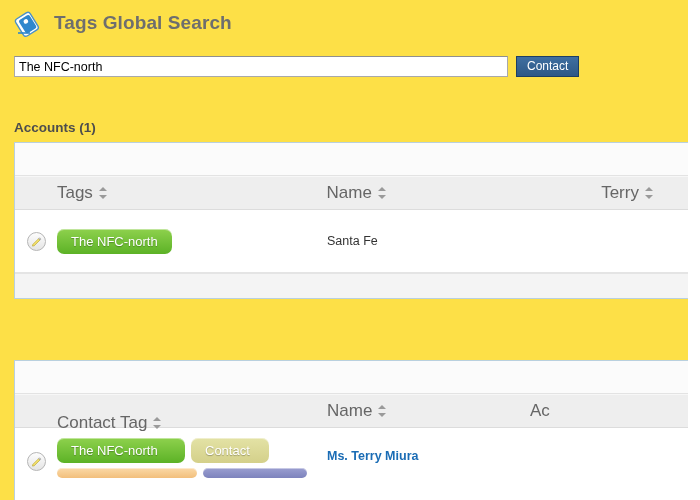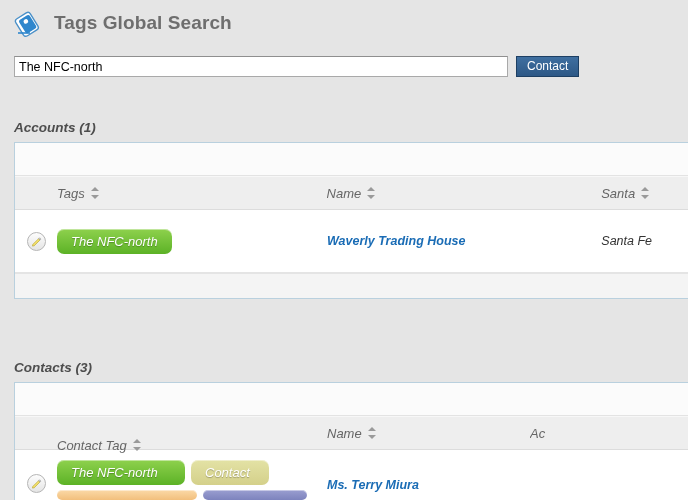--- a/index.html
+++ b/index.html
@@ -10,21 +10,21 @@
     overflow: hidden;
     background: #ffffff;
     font-family: "Liberation Sans", sans-serif;
   }
 
   #page {
     position: relative;
     width: 688px;
     height: 500px;
     overflow: hidden;
-    background: #e5e5e5;
+    background: #fde047;
   }
 
   
   .page-header {
     display: flex;
     align-items: center;
     padding: 6px 0 0 12px;
     height: 40px;
     box-sizing: border-box;
   }
@@ -82,21 +82,20 @@
     padding: 0 10px;
     cursor: pointer;
     border-radius: 0;
   }
 
   
   .section {
     position: absolute;
     left: 0;
     right: 16px;
-    font-style: italic;
   }
   .section-title {
     font-size: 13.5px;
     font-weight: bold;
     color: #4d4d4d;
     margin: 0 0 7px 14px;
   }
 
   .result-table {
     margin-left: 14px;
@@ -116,21 +115,21 @@
     display: flex;
     height: 32px;
     align-items: center;
     background: #eeeeee;
     border-bottom: 1px solid #dcdcdc;
     border-top: 1px solid #f7f7f7;
   }
   .th {
     display: flex;
     align-items: center;
-    font-size: 13px;
+    font-size: 17px;
     color: #666666;
     box-sizing: border-box;
     white-space: nowrap;
     overflow: hidden;
     cursor: pointer;
   }
   .th-label { margin-right: 6px; }
 
   .sort-icon {
     display: inline-block;
@@ -269,49 +268,45 @@
         <div class="th" style="width:42px;"></div>
         <div class="th" style="width:270px;">
           <span class="th-label">Tags</span>
           <span class="sort-icon"></span>
         </div>
         <div class="th" style="width:275px;">
           <span class="th-label">Name</span>
           <span class="sort-icon"></span>
         </div>
         <div class="th" style="width:113px;">
-          <span class="th-label">Santa</span>
+          <span class="th-label">Terry</span>
           <span class="sort-icon"></span>
         </div>
       </div>
 
       <div class="table-row" style="height:63px;">
         <div class="td cell-edit">
           <span class="edit-icon">
             <svg width="11" height="11" viewBox="0 0 12 12">
               <path d="M2 9.2 L8.3 2.9 L9.8 4.4 L3.5 10.7 L1.6 11 z" fill="#f2e06a" stroke="#b9a42c" stroke-width="0.7"></path>
               <path d="M8.3 2.9 L9.3 1.9 L10.8 3.4 L9.8 4.4 z" fill="#cfcfcf" stroke="#8f8f8f" stroke-width="0.6"></path>
             </svg>
           </span>
         </div>
         <div class="td cell-tags" style="width:270px;">
           <span class="tag-pill tag-green">The NFC-north</span>
         </div>
-        <div class="td" style="width:275px;">
-          <a class="link">Waverly Trading House</a>
-        </div>
         <div class="td plain" style="width:113px;">Santa Fe</div>
       </div>
 
       <div class="table-footer"></div>
     </div>
   </div>
 
   <div class="section" style="top:360px;">
-    <div class="section-title">Contacts (3)</div>
 
     <div class="result-table" style="width:700px;">
       <div class="table-toolbar"></div>
 
       <div class="table-head">
         <div class="th" style="width:42px;"></div>
         <div class="th" style="width:270px;margin-top:24px;">
           <span class="th-label">Contact Tag</span>
           <span class="sort-icon"></span>
         </div>
@@ -332,21 +327,21 @@
               <path d="M8.3 2.9 L9.3 1.9 L10.8 3.4 L9.8 4.4 z" fill="#cfcfcf" stroke="#8f8f8f" stroke-width="0.6"></path>
             </svg>
           </span>
         </div>
         <div class="td cell-tags" style="width:270px;align-self:flex-start;margin-top:6px;">
           <span class="tag-pill tag-green" style="min-width:100px;">The NFC-north</span>
           <span class="tag-pill tag-khaki" style="min-width:50px;">Contact</span>
           <span class="tag-pill tag-orange" style="min-width:112px;"></span>
           <span class="tag-pill tag-purple" style="min-width:76px;"></span>
         </div>
-        <div class="td" style="width:203px;align-self:flex-start;margin-top:28px;">
+        <div class="td" style="width:203px;align-self:flex-start;margin-top:21px;">
           <a class="link">Ms. Terry Miura</a>
         </div>
         <div class="td plain" style="width:155px;align-self:flex-start;margin-top:28px;"></div>
         <div class="td plain" style="width:30px;align-self:flex-start;margin-top:28px;"></div>
       </div>
     </div>
   </div>
 
 </div>
 

